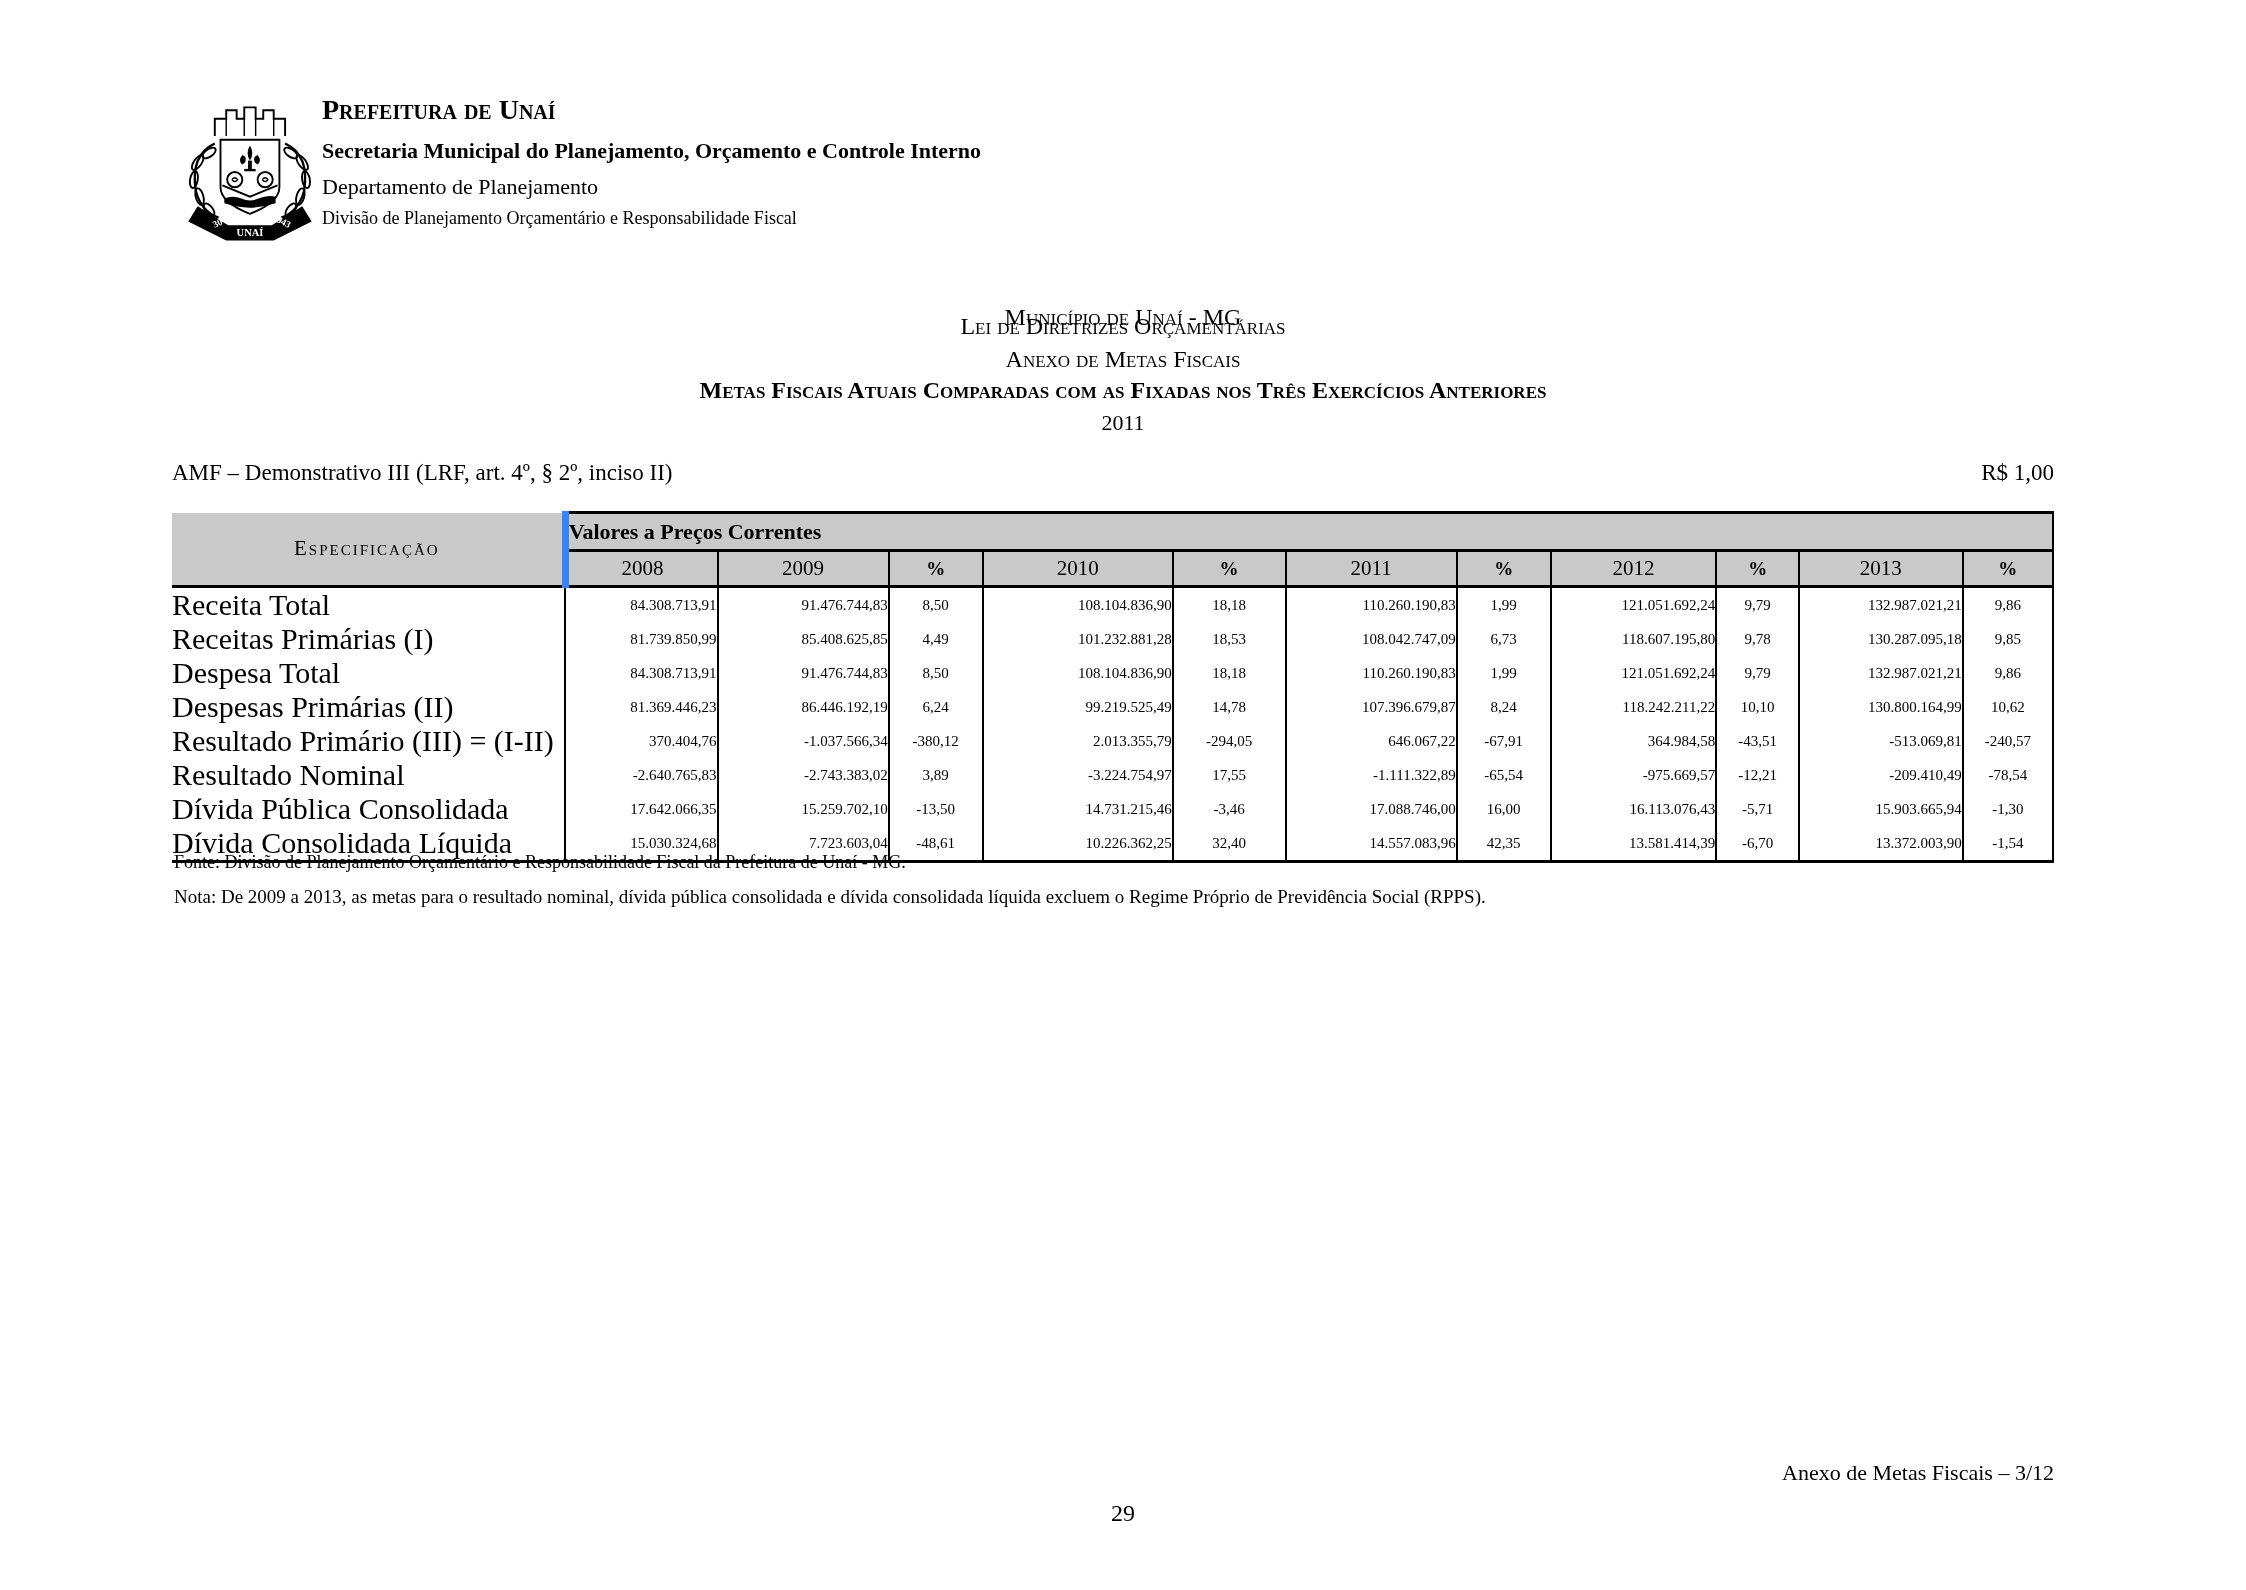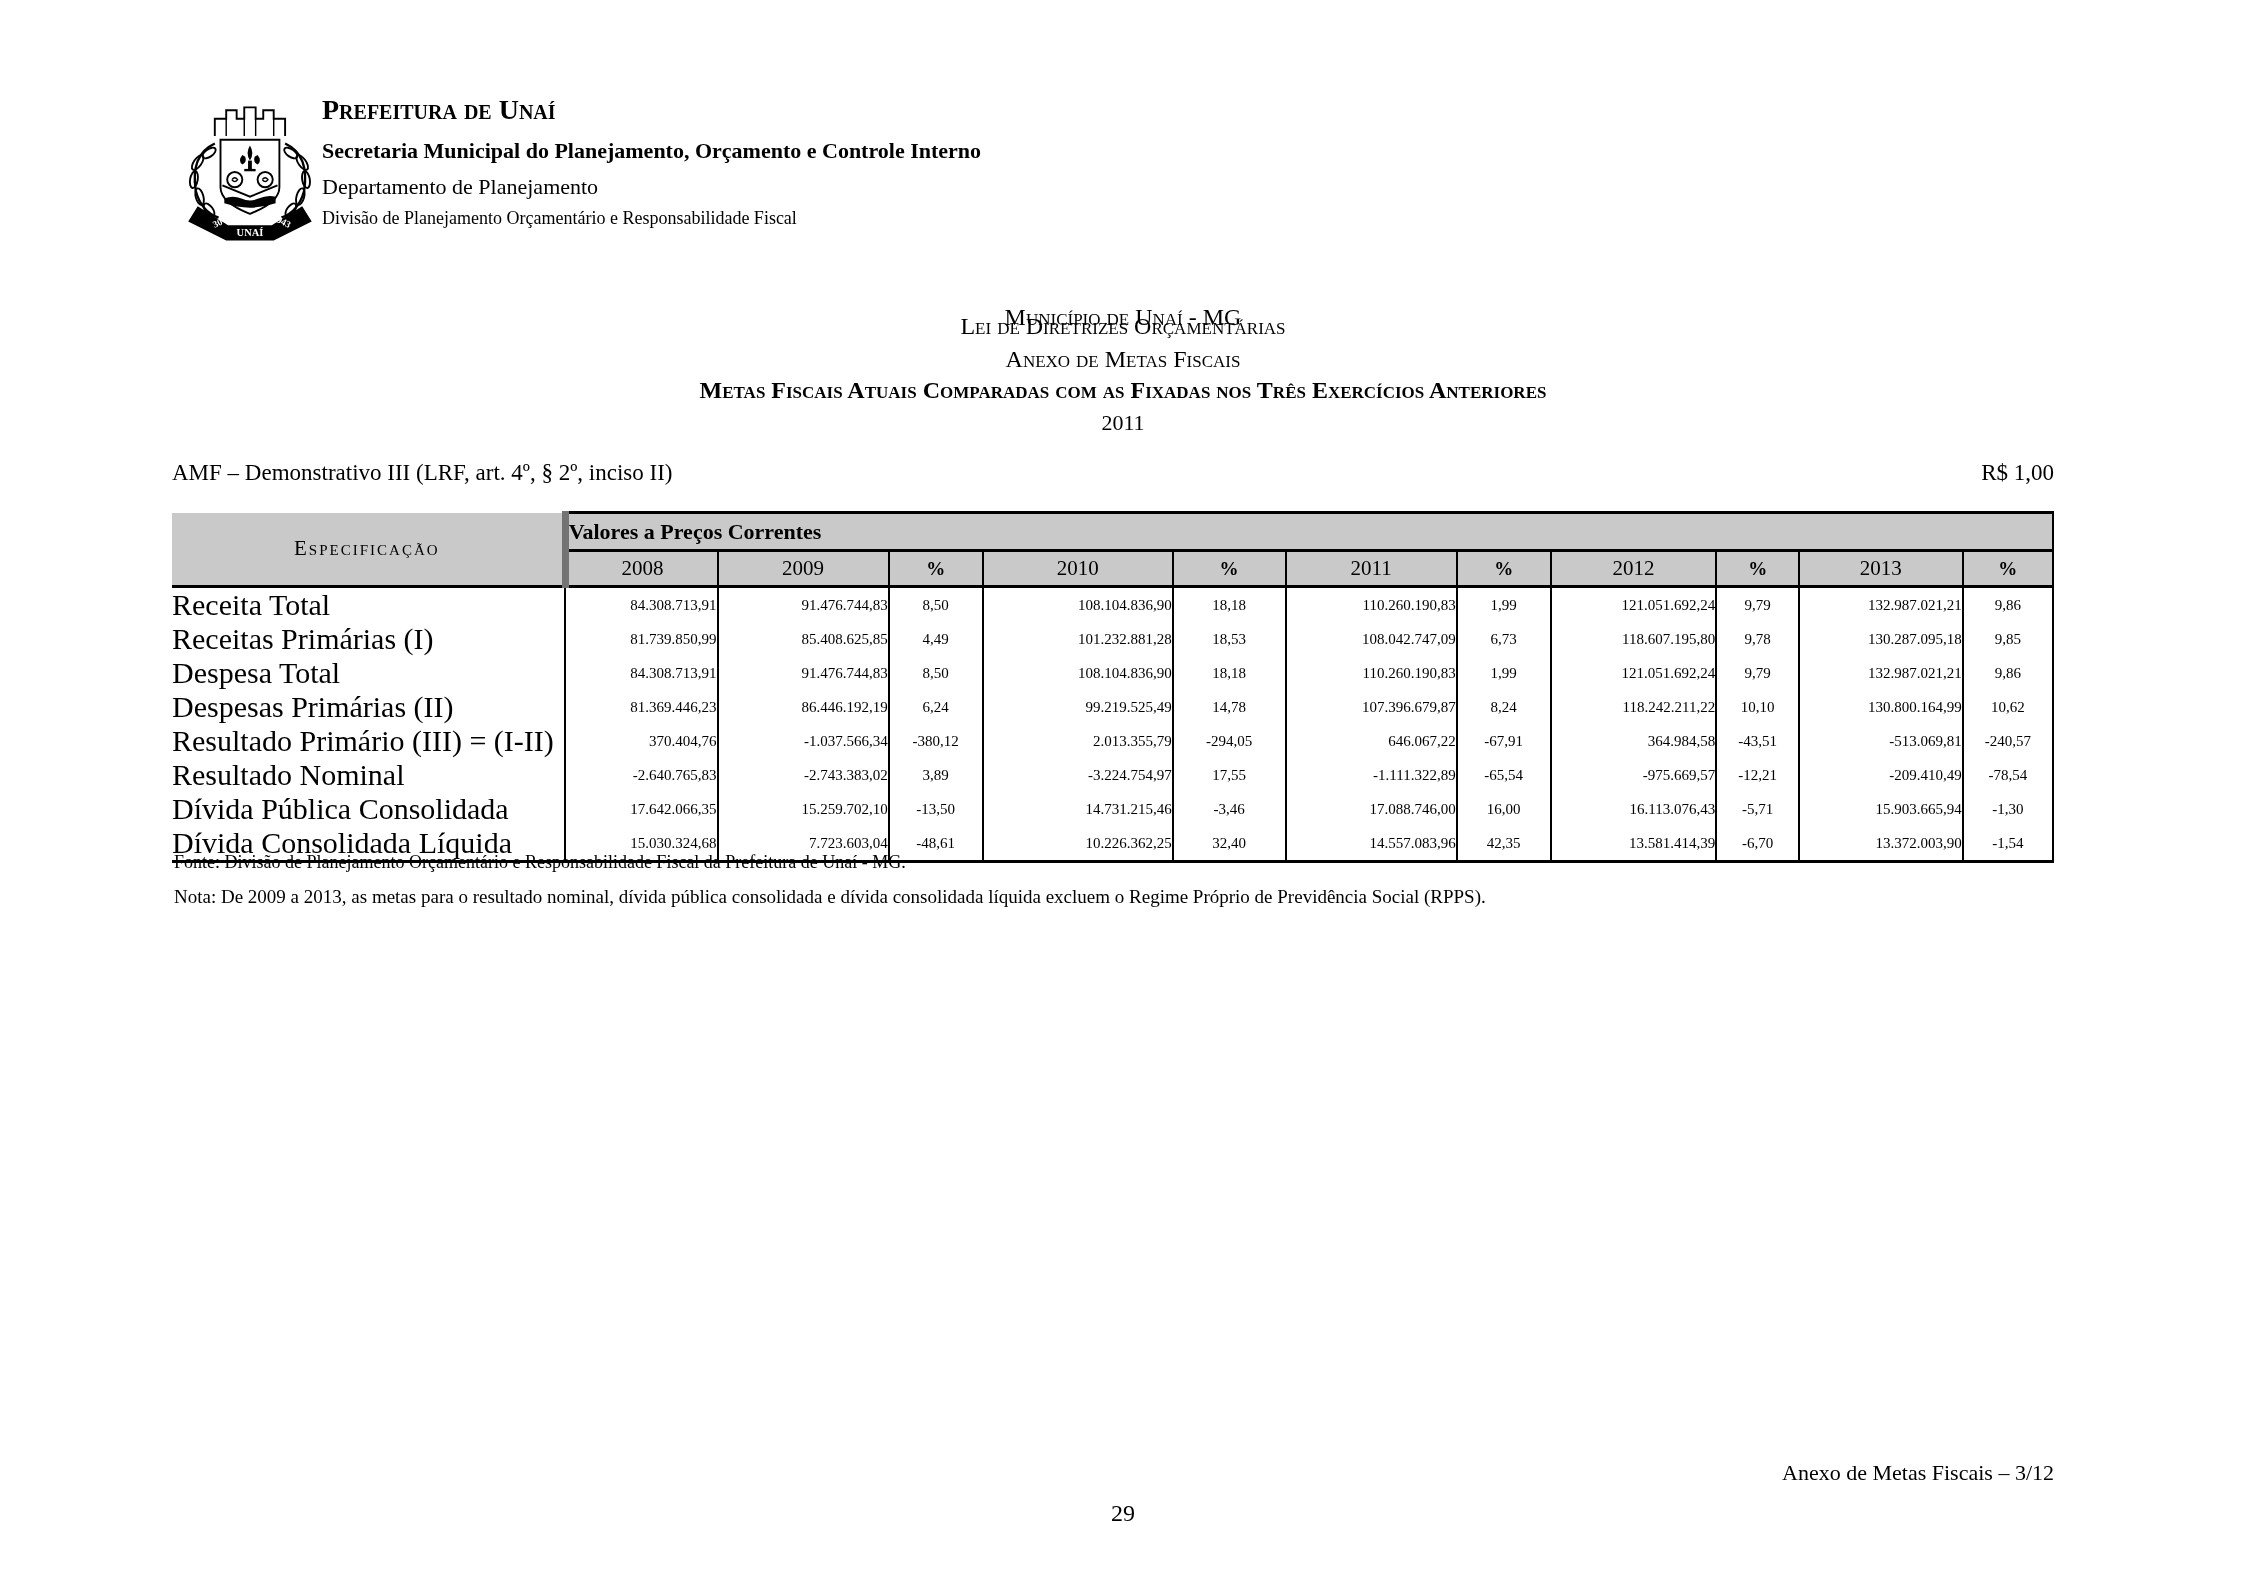--- a/index.html
+++ b/index.html
@@ -31,21 +31,21 @@
     display: flex; justify-content: space-between; font-size: 23px;
   }
   
   table.fiscal {
     position: absolute; left: 172px; top: 511px; width: 1882px;
     border-collapse: collapse; table-layout: fixed;
   }
   table.fiscal th, table.fiscal td { padding: 0; overflow: hidden; white-space: nowrap; }
   .spec-hdr {
     background: #c9c9c9;
-    border-right: 7px solid #737373;
+    border-right: 7px solid #3b82f6;
     border-bottom: 3px solid #000000;
     font-variant: small-caps; font-size: 21px; letter-spacing: 2px;
     text-align: center; vertical-align: middle; font-weight: normal;
   }
   .group-hdr {
     background: #c9c9c9;
     border-top: 3px solid #000000;
     border-bottom: 3px solid #000000;
     border-right: 2px solid #000000;
     font-size: 22px; font-weight: bold; text-align: left;

